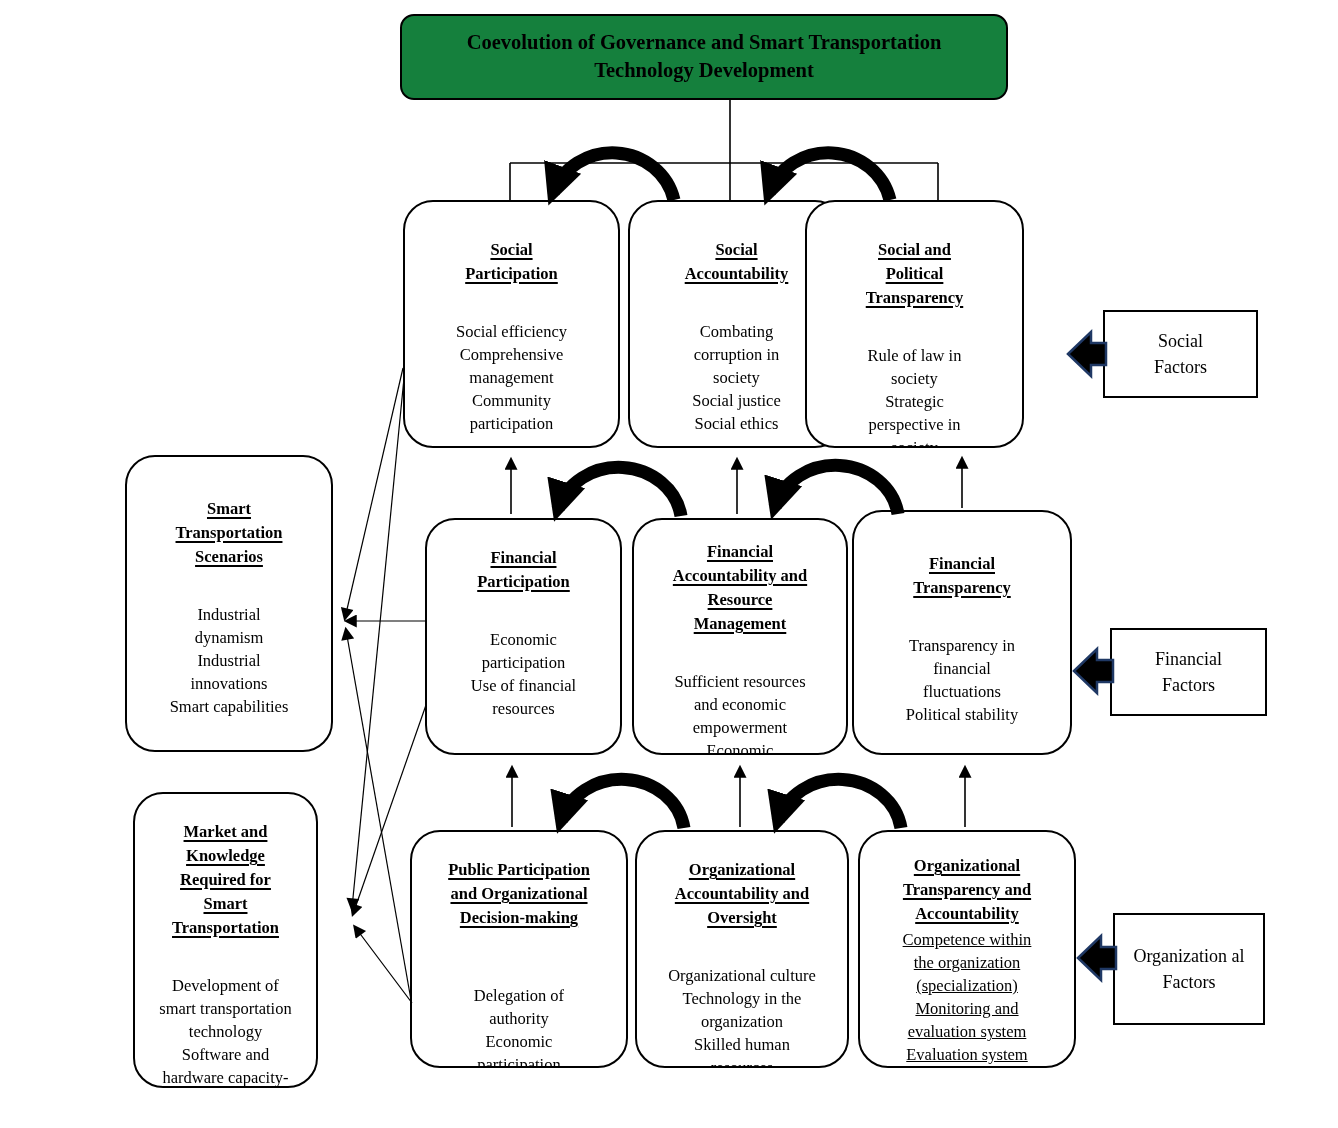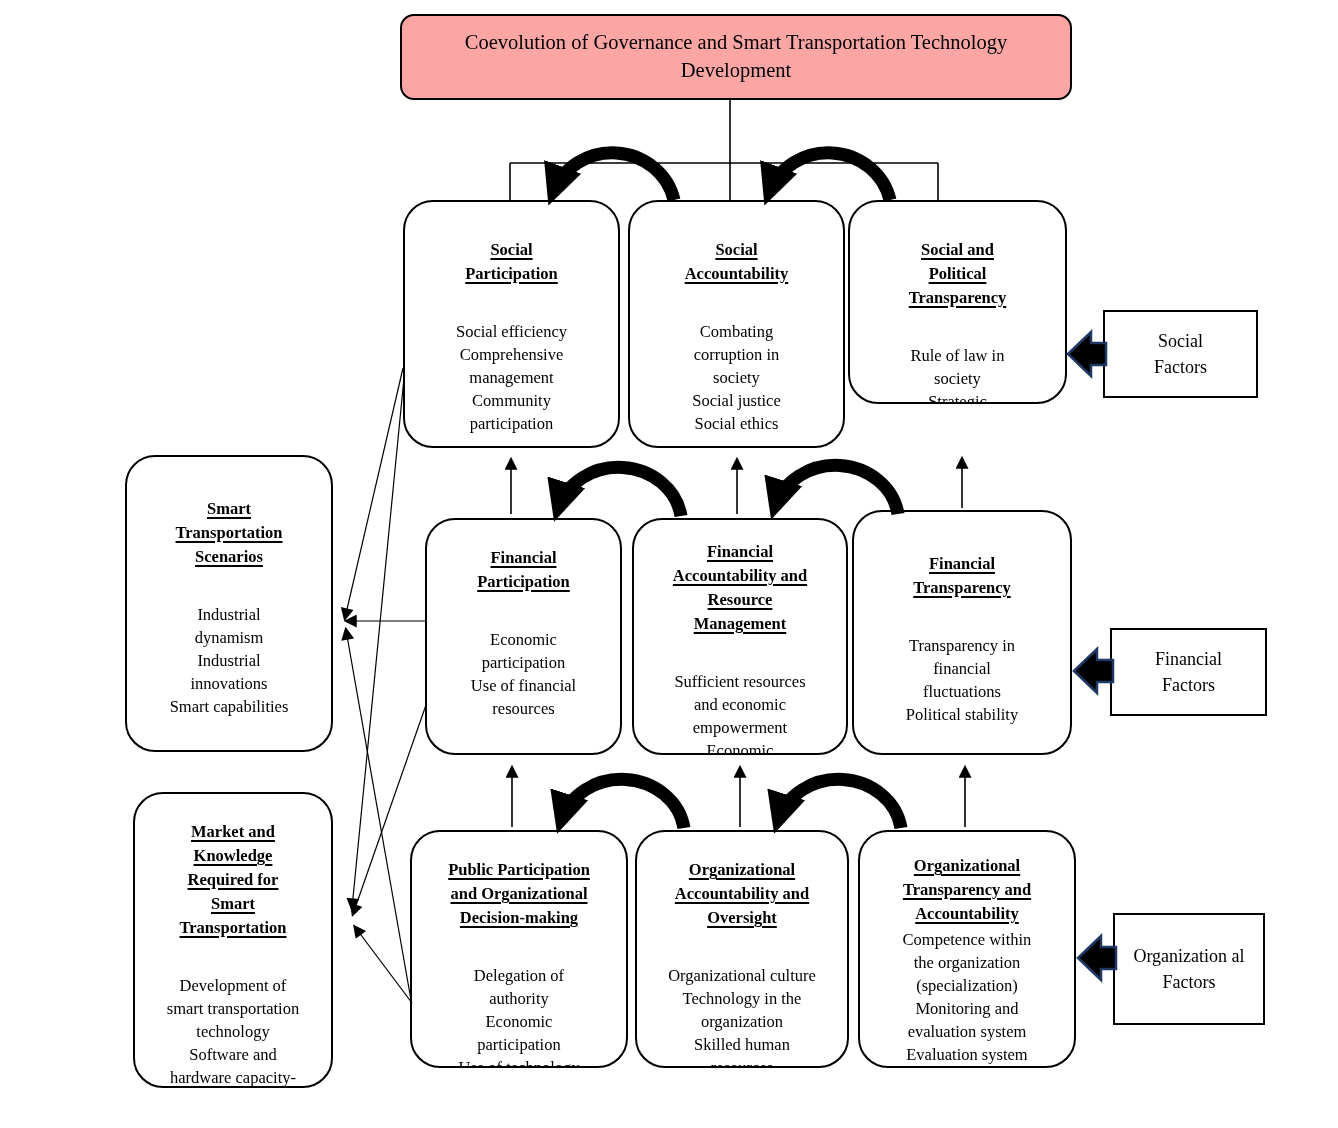--- a/index.html
+++ b/index.html
@@ -12,26 +12,26 @@
     box-sizing:border-box;display:flex;flex-direction:column;align-items:center;
     text-align:center;overflow:hidden;padding:26px 6px 4px 6px;
   }
   .rbox.r1{padding-top:36px;}
   .rbox.tight{padding-top:22px;}
   .rbox .hd{
     font-weight:bold;font-size:16.5px;line-height:1.45;white-space:pre-line;
     text-decoration:underline;text-underline-offset:3px;text-decoration-thickness:1.6px;
   }
   .rbox .bd{font-size:16.5px;line-height:1.4;white-space:pre-line;margin-top:34px;}
-  .rbox.tight .bd{margin-top:2px;}
+  .rbox.tight .bd{margin-top:2px;text-decoration:underline;}
   .titlebox{
-    position:absolute;left:400px;top:14px;width:672px;height:86px;background:#fca5a5;
+    position:absolute;left:400px;top:14px;width:608px;height:86px;background:#15803d;
     border:2.5px solid #000;border-radius:14px;box-sizing:border-box;
     display:flex;align-items:center;justify-content:center;text-align:center;
-    font-weight:normal;font-size:20.5px;line-height:1.35;padding:0 40px;
+    font-weight:bold;font-size:20.5px;line-height:1.35;padding:0 40px;
   }
   .factorbox{
     position:absolute;background:#fff;border:2.5px solid #000;box-sizing:border-box;
     display:flex;align-items:center;justify-content:center;text-align:center;
     font-size:18px;line-height:1.45;padding:4px 14px;
   }
   svg.overlay{position:absolute;left:0;top:0;pointer-events:none;}
 </style>
 </head>
 <body>
@@ -53,21 +53,21 @@
   </div>
   <div class="rbox r1" style="left:628px;top:200px;width:217px;height:248px;">
     <span class="hd">Social
 Accountability</span>
     <span class="bd">Combating
 corruption in
 society
 Social justice
 Social ethics</span>
   </div>
-  <div class="rbox r1" style="left:848px;top:200px;width:219px;height:204px;font-family:Liberation Serif, serif;">
+  <div class="rbox r1" style="left:805px;top:200px;width:219px;height:248px;font-family:Liberation Serif, serif;">
     <span class="hd">Social and
 Political
 Transparency</span>
     <span class="bd">Rule of law in
 society
 Strategic
 perspective in
 society</span>
   </div>
 
@@ -92,21 +92,21 @@
   </div>
   <div class="rbox" style="left:852px;top:510px;width:220px;height:245px;padding-top:40px;">
     <span class="hd">Financial
 Transparency</span>
     <span class="bd">Transparency in
 financial
 fluctuations
 Political stability</span>
   </div>
 
-  <div class="rbox" style="left:410px;top:830px;width:218px;height:238px;">
+  <div class="rbox" style="left:410px;top:830px;width:218px;height:238px;gap:20px;">
     <span class="hd">Public Participation
 and Organizational
 Decision-making</span>
     <span class="bd">Delegation of
 authority
 Economic
 participation
 Use of technology
 resources</span>
   </div>
@@ -136,21 +136,21 @@
   <div class="rbox" style="left:125px;top:455px;width:208px;height:297px;padding-top:40px;">
     <span class="hd">Smart
 Transportation
 Scenarios</span>
     <span class="bd">Industrial
 dynamism
 Industrial
 innovations
 Smart capabilities</span>
   </div>
-  <div class="rbox" style="left:133px;top:792px;width:200px;height:296px;">
+  <div class="rbox" style="left:133px;top:792px;width:185px;height:296px;">
     <span class="hd">Market and
 Knowledge
 Required for
 Smart
 Transportation</span>
     <span class="bd">Development of
 smart transportation
 technology
 Software and
 hardware capacity-

